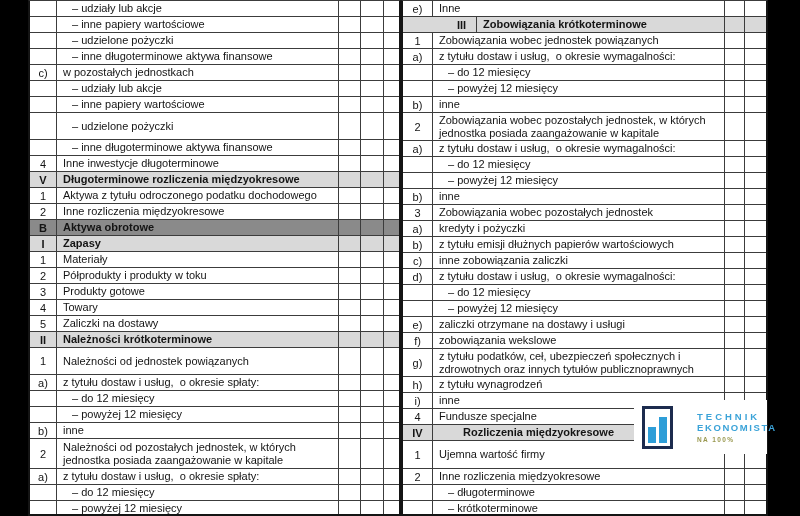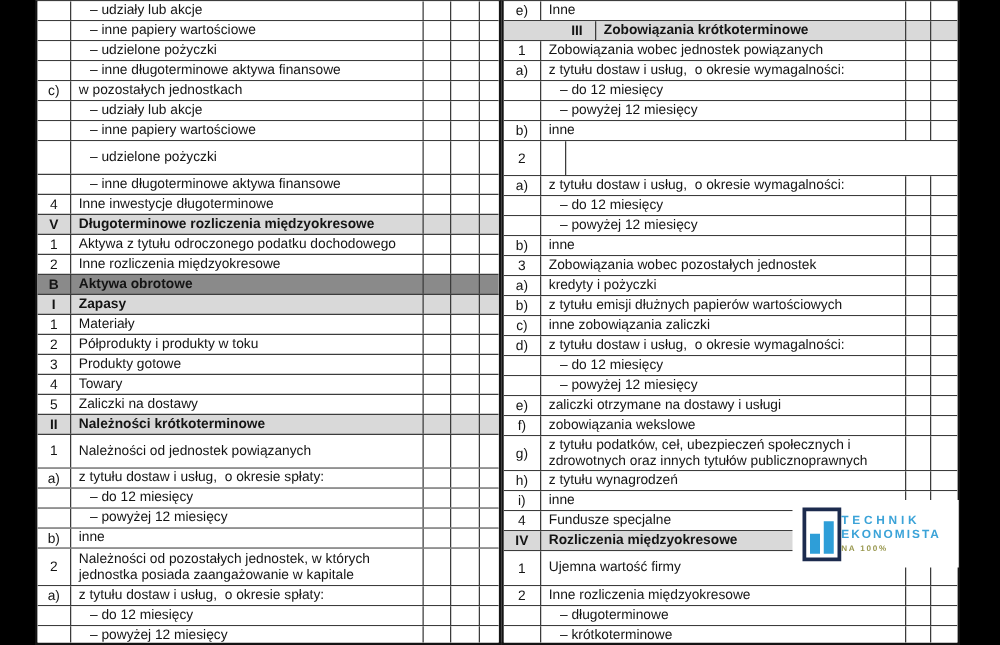--- a/index.html
+++ b/index.html
@@ -24,21 +24,21 @@
   .v{flex:none;}
   .lt .v1{width:22px;} .lt .v2{width:23px;} .lt .v3{width:15px;border-right:none;}
   .rt .v1{width:20px;} .rt .v2{width:21px;border-right:none;}
   .header{background:#d9d9d9;}
   .header .num,.header .txt{font-weight:bold;}
   .section{background:#8a8a8a;}
   .section .num,.section .txt{font-weight:bold;}
   
   .logo{
     position:absolute;left:634px;top:400px;width:133px;height:54px;background:#ffffff;
-    display:flex;align-items:center;gap:0;padding:2px 4px 2px 8px;box-sizing:border-box;z-index:4;
+    display:flex;align-items:center;gap:24px;padding:2px 4px 2px 8px;box-sizing:border-box;z-index:4;
   }
   .logo-icon{
     width:31px;height:43px;border:3px solid #1c2b4e;box-sizing:border-box;background:#fff;
     display:flex;align-items:flex-end;justify-content:center;gap:3px;padding:3px 2px;flex:none;
   }
   .bar{background:#2e9ed8;width:8px;}
   .bar-short{height:16px;}
   .bar-tall{height:26px;}
   .logo-text{display:flex;flex-direction:column;justify-content:center;}
   .logo-l1{font-size:9.5px;font-weight:bold;letter-spacing:3px;color:#3ba3d8;line-height:11px;}
@@ -306,20 +306,21 @@
   </div>
       <div class="row" style="height: 16px;">
     <div class="c num">b)</div>
     <div class="c txt">inne</div>
     <div class="c v v1"></div>
     <div class="c v v2"></div>
 
   </div>
       <div class="row" style="height: 28px;">
     <div class="c num">2</div>
+    <div class="c txt">Zobowiązania wobec pozostałych jednostek, w których jednostka posiada zaangażowanie w kapitale</div>
     <div class="c v v1"></div>
     <div class="c v v2"></div>
 
   </div>
       <div class="row" style="height: 16px;">
     <div class="c num">a)</div>
     <div class="c txt">z tytułu dostaw i usług,  o okresie wymagalności:</div>
     <div class="c v v1"></div>
     <div class="c v v2"></div>
 
@@ -429,21 +430,21 @@
     <div class="c v v2"></div>
 
   </div>
       <div class="row" style="height: 16px;">
     <div class="c num">4</div>
     <div class="c txt">Fundusze specjalne</div>
     <div class="c v v1"></div>
     <div class="c v v2"></div>
 
   </div>
-      <div class="row header" style="height: 16px;">
+      <div class="row header" style="height: 16px; gap: 24px;">
     <div class="c num">IV</div>
     <div class="c txt">Rozliczenia międzyokresowe</div>
     <div class="c v v1"></div>
     <div class="c v v2"></div>
 
   </div>
       <div class="row" style="height: 28px;">
     <div class="c num">1</div>
     <div class="c txt">Ujemna wartość firmy</div>
     <div class="c v v1"></div>

